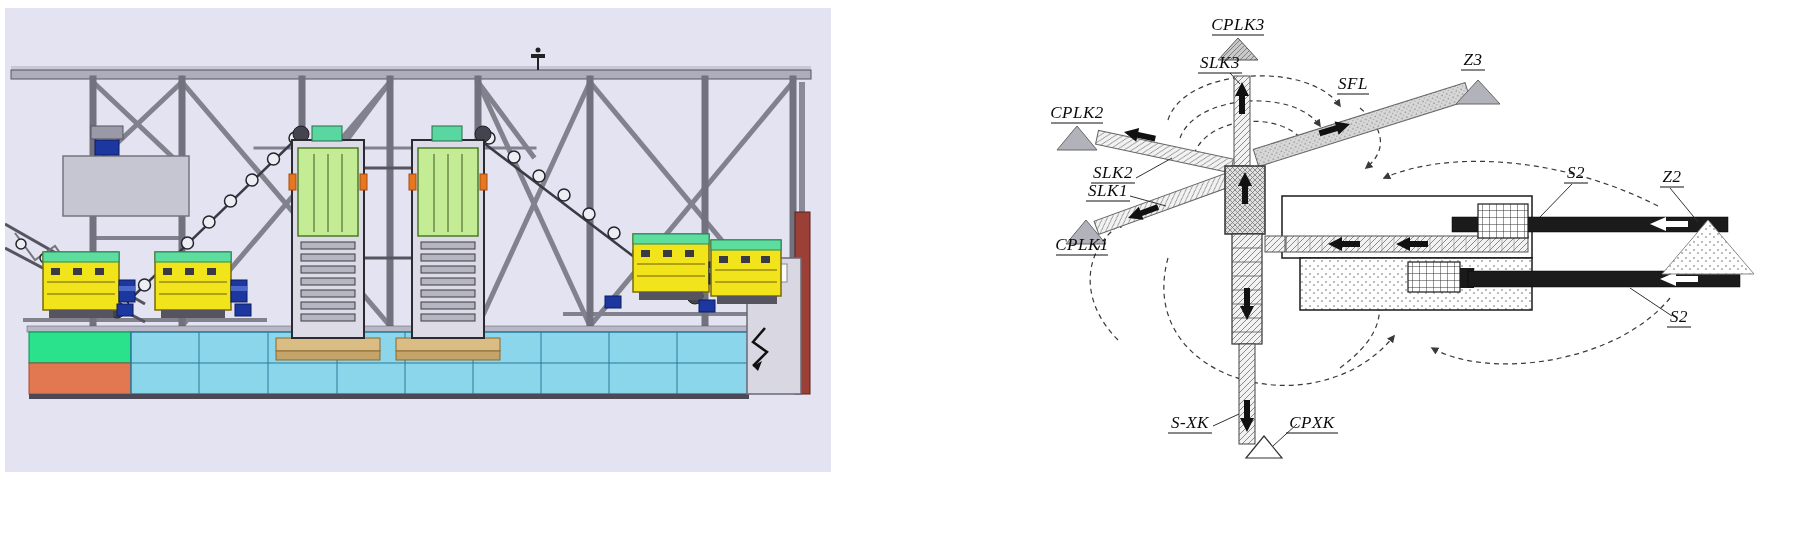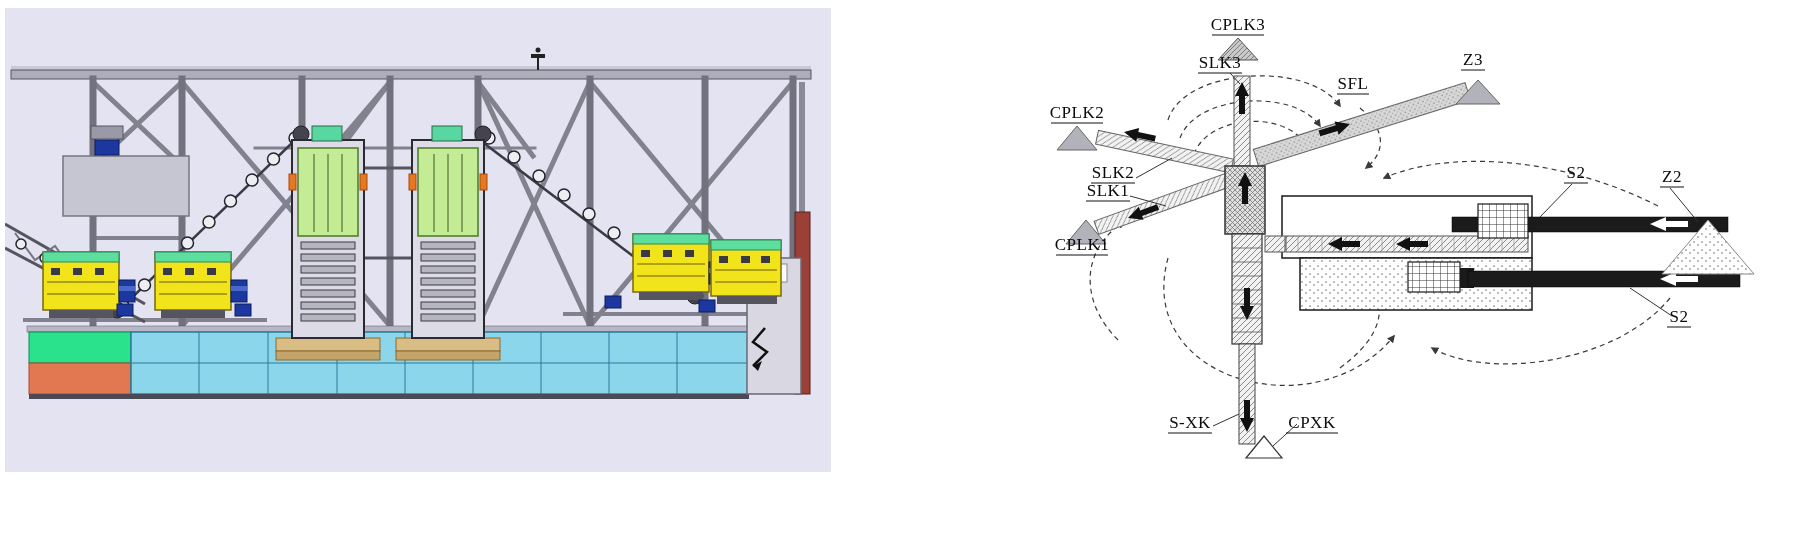--- a/index.html
+++ b/index.html
@@ -2,20 +2,21 @@
 <html><head>
 <meta charset="utf-8">
 <style>
   html,body{margin:0;padding:0;background:#fff;}
   .stage{
     position:relative;
     width:1813px;height:538px;
     background:#ffffff;
     overflow:hidden;
     font-family:"Liberation Serif", serif;
+    font-style:italic;
   }
   .panel{position:absolute;}
   #cad-panel{left:5px;top:8px;}
   #diagram-panel{left:1020px;top:0px;}
   text.diag-label{
     font-family:"Liberation Serif", serif;
     font-size:17px;
     fill:#0a0a0a;
     letter-spacing:0.5px;
     text-anchor:middle;

